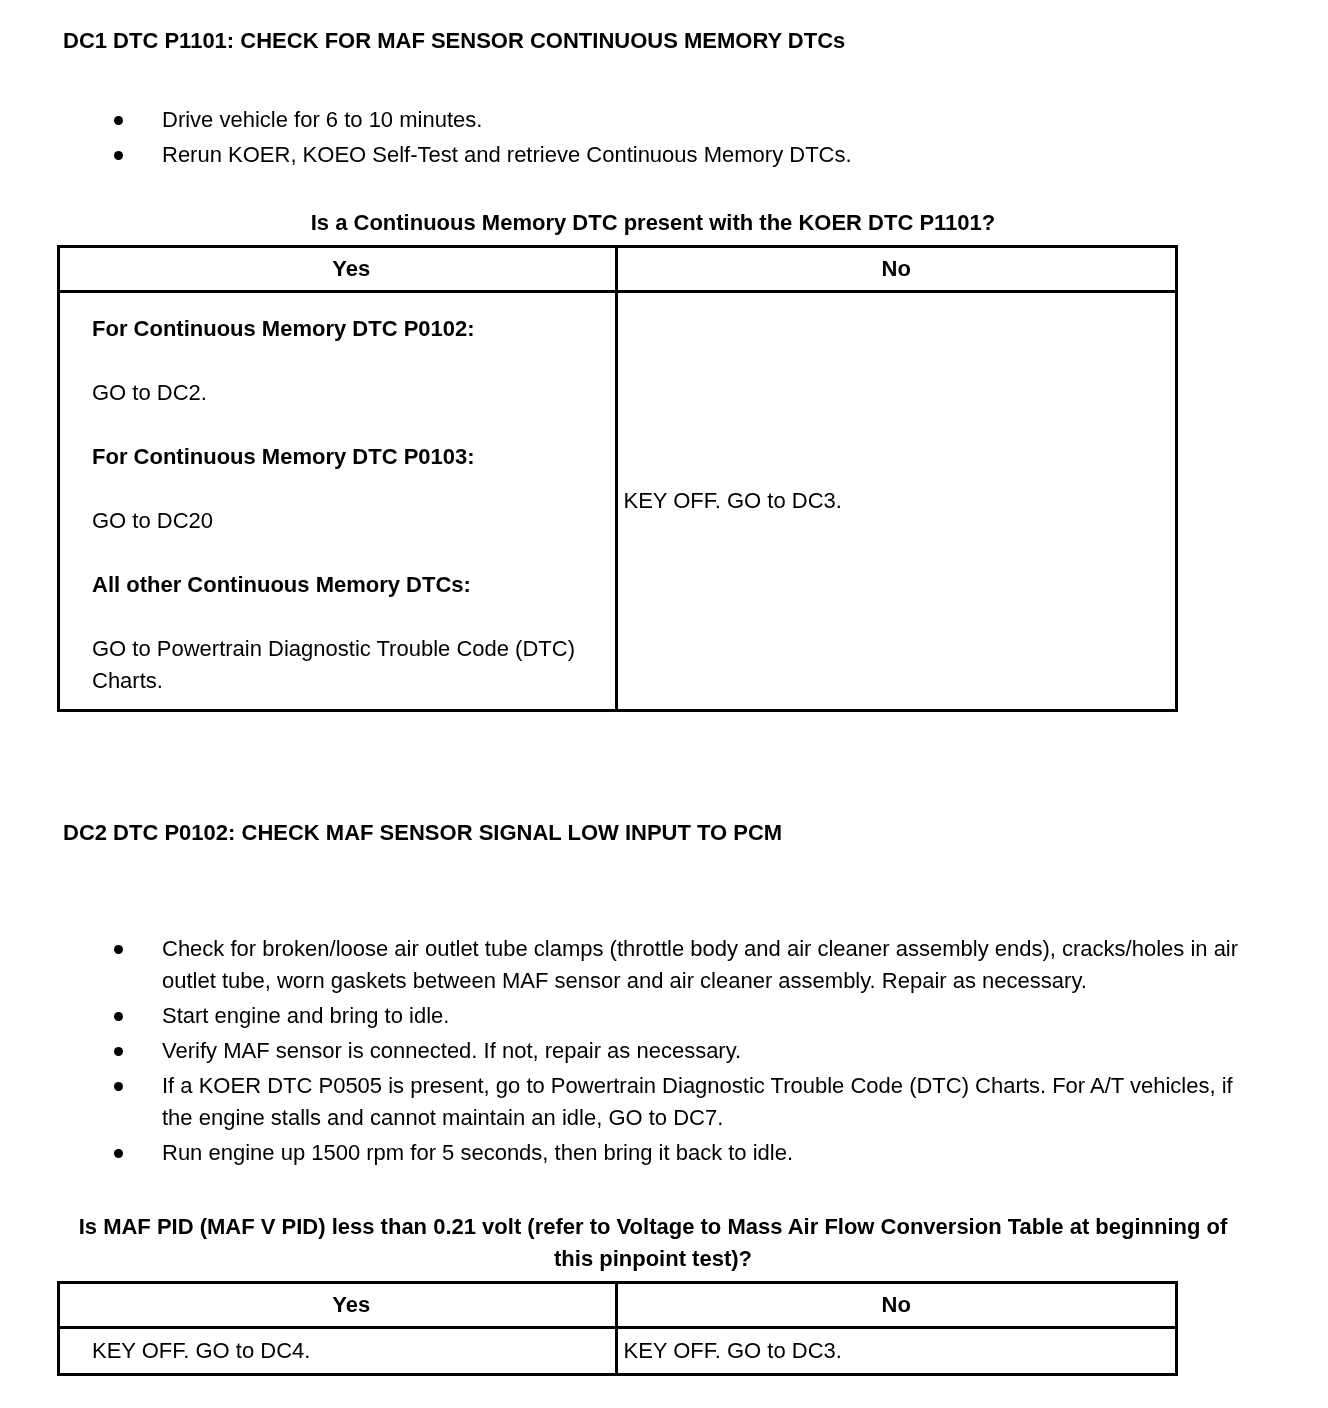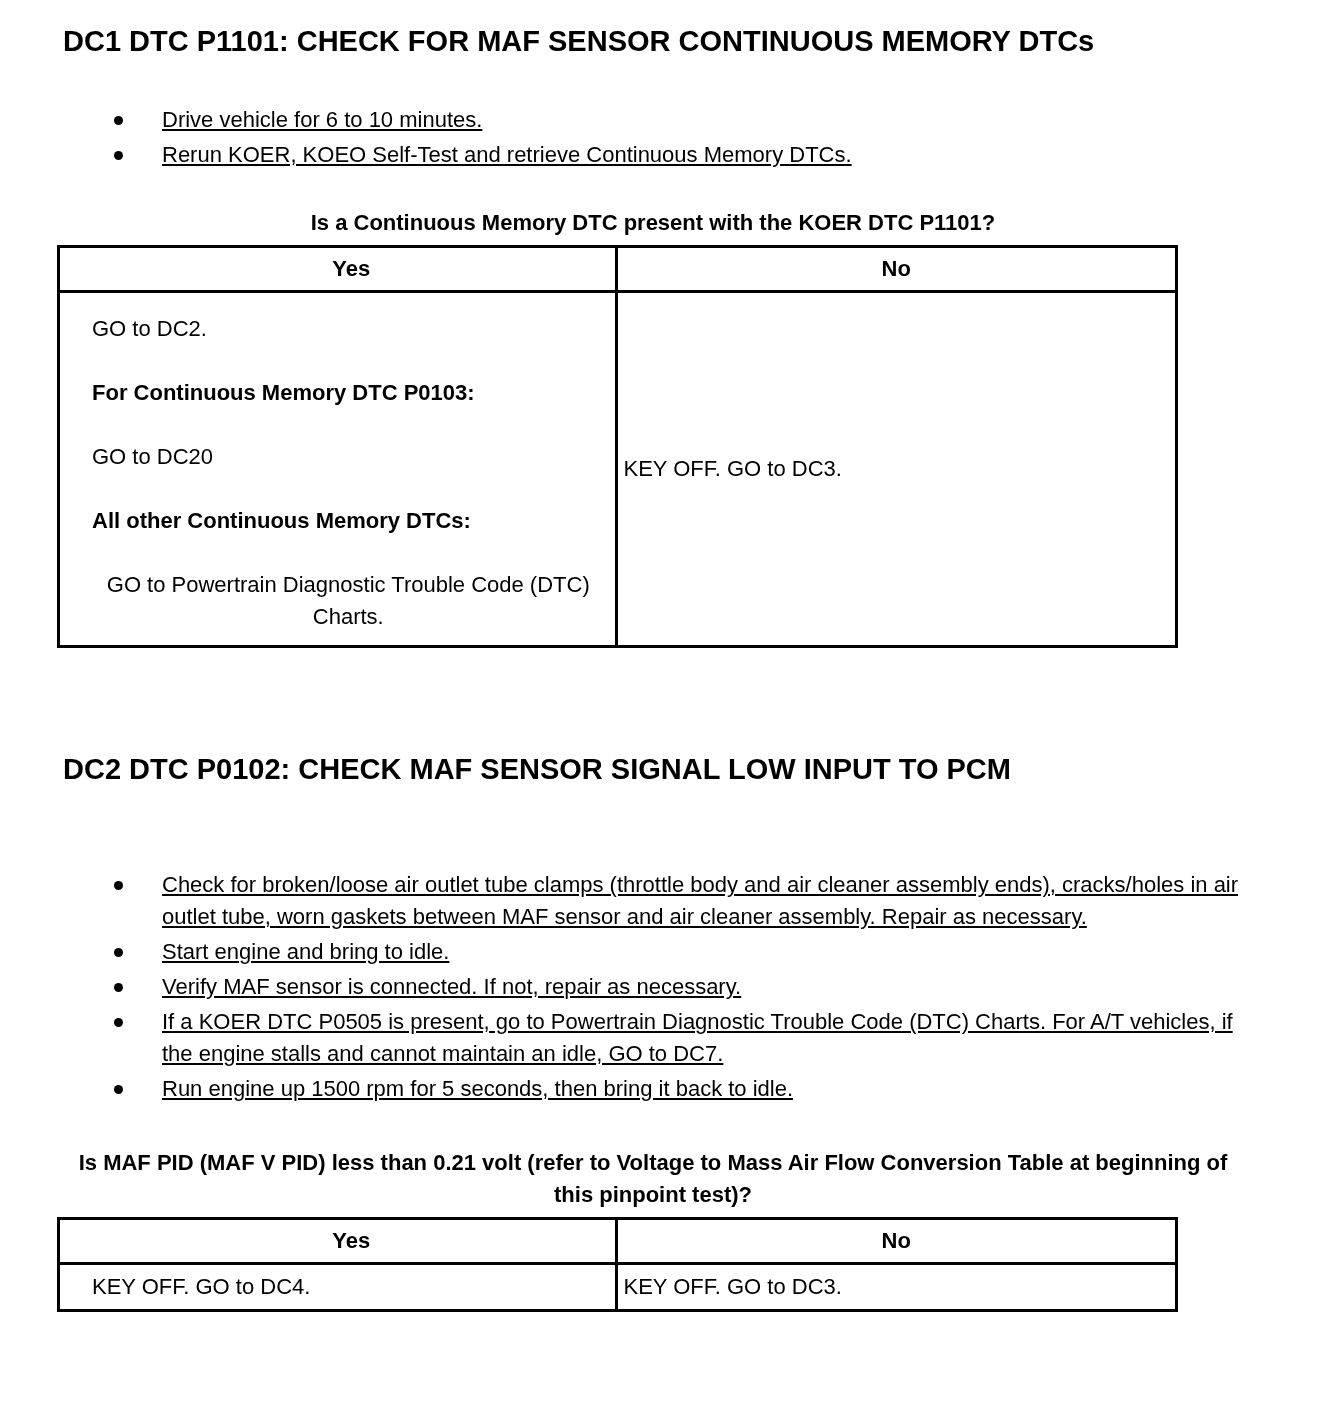--- a/index.html
+++ b/index.html
@@ -11,38 +11,37 @@
     min-height: 1408px;
     color: #000000;
     font-family: "Liberation Sans", sans-serif;
     font-size: 22px;
     line-height: 32px;
   }
   .page {
     padding: 24px 60px 40px 57px;
   }
   h1 {
-    font-size: 29px;
+    font-size: 22px;
     line-height: 34px;
     font-weight: bold;
     margin: 0 0 0 6px;
   }
   .section-dc1 h1 { margin-bottom: 46px; }
   .section-dc2 { margin-top: 104px; }
   .section-dc2 h1 { margin-bottom: 83px; }
 
   ul.bullets {
     list-style: none;
     margin: 0 0 36px 0;
   }
   ul.bullets li {
     position: relative;
     padding-left: 105px;
     margin-bottom: 3px;
-    text-decoration: underline;
   }
   ul.bullets li::before {
     content: "";
     position: absolute;
     left: 57px;
     top: 12px;
     width: 9px;
     height: 9px;
     border-radius: 50%;
     background: #000;
@@ -79,21 +78,21 @@
   }
   .dtc-table .td {
     padding: 6px 10px 6px 6px;
   }
   .dtc-table .td.middle {
     display: flex;
     align-items: center;
   }
   .yes-cell-block { margin: 14px 0 0 0; }
   .yes-cell-block p { margin: 0 0 32px 0; }
-  .yes-cell-block p:last-child { margin-bottom: 6px; text-align: center; }
+  .yes-cell-block p:last-child { margin-bottom: 6px; }
   .yes-cell-block p.b { font-weight: bold; }
 </style>
 </head>
 <body>
 
 <div class="page">
 
   <section class="section-dc1">
     <h1>DC1 DTC P1101: CHECK FOR MAF SENSOR CONTINUOUS MEMORY DTCs</h1>
 
@@ -105,20 +104,21 @@
     <p class="question">Is a Continuous Memory DTC present with the KOER DTC P1101?</p>
 
     <div class="dtc-table">
       <div class="thead">
         <div class="th">Yes</div>
         <div class="th">No</div>
       </div>
       <div class="tbody">
         <div class="td">
           <div class="yes-cell-block">
+            <p class="b">For Continuous Memory DTC P0102:</p>
             <p>GO to DC2.</p>
             <p class="b">For Continuous Memory DTC P0103:</p>
             <p>GO to DC20</p>
             <p class="b">All other Continuous Memory DTCs:</p>
             <p>GO to Powertrain Diagnostic Trouble Code (DTC) Charts.</p>
           </div>
         </div>
         <div class="td middle">
           <span>KEY OFF. GO to DC3.</span>
         </div>

